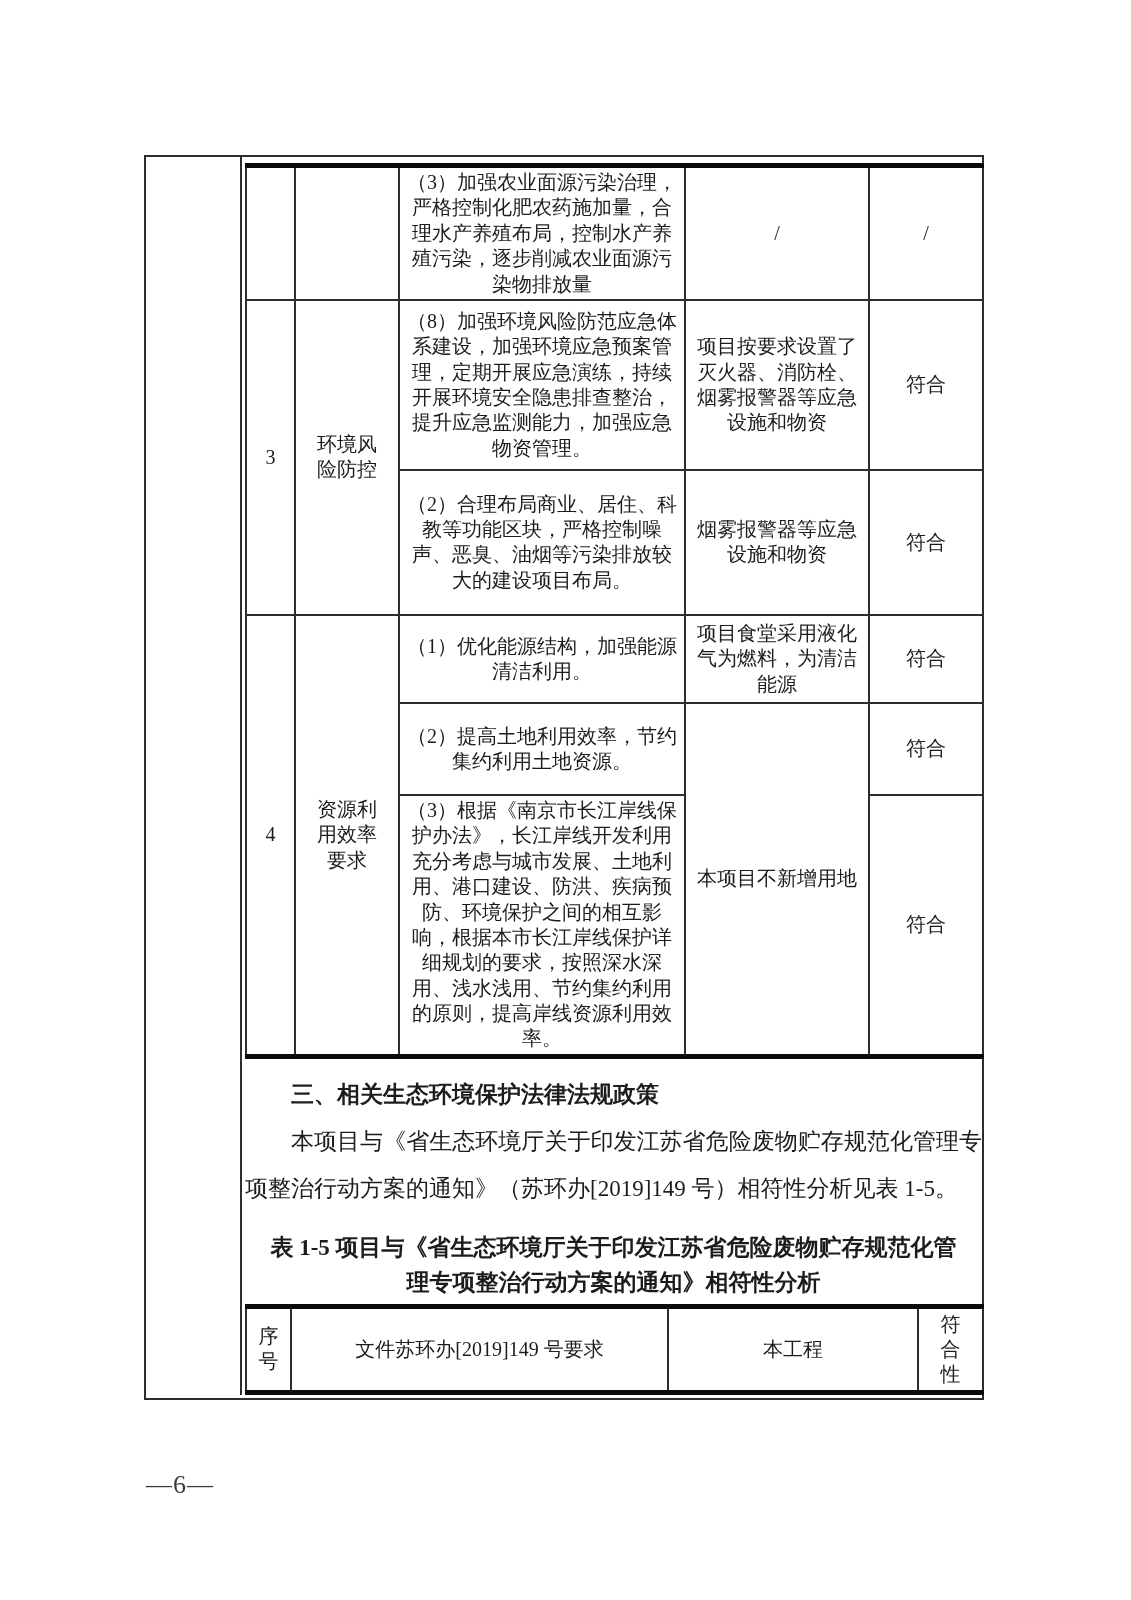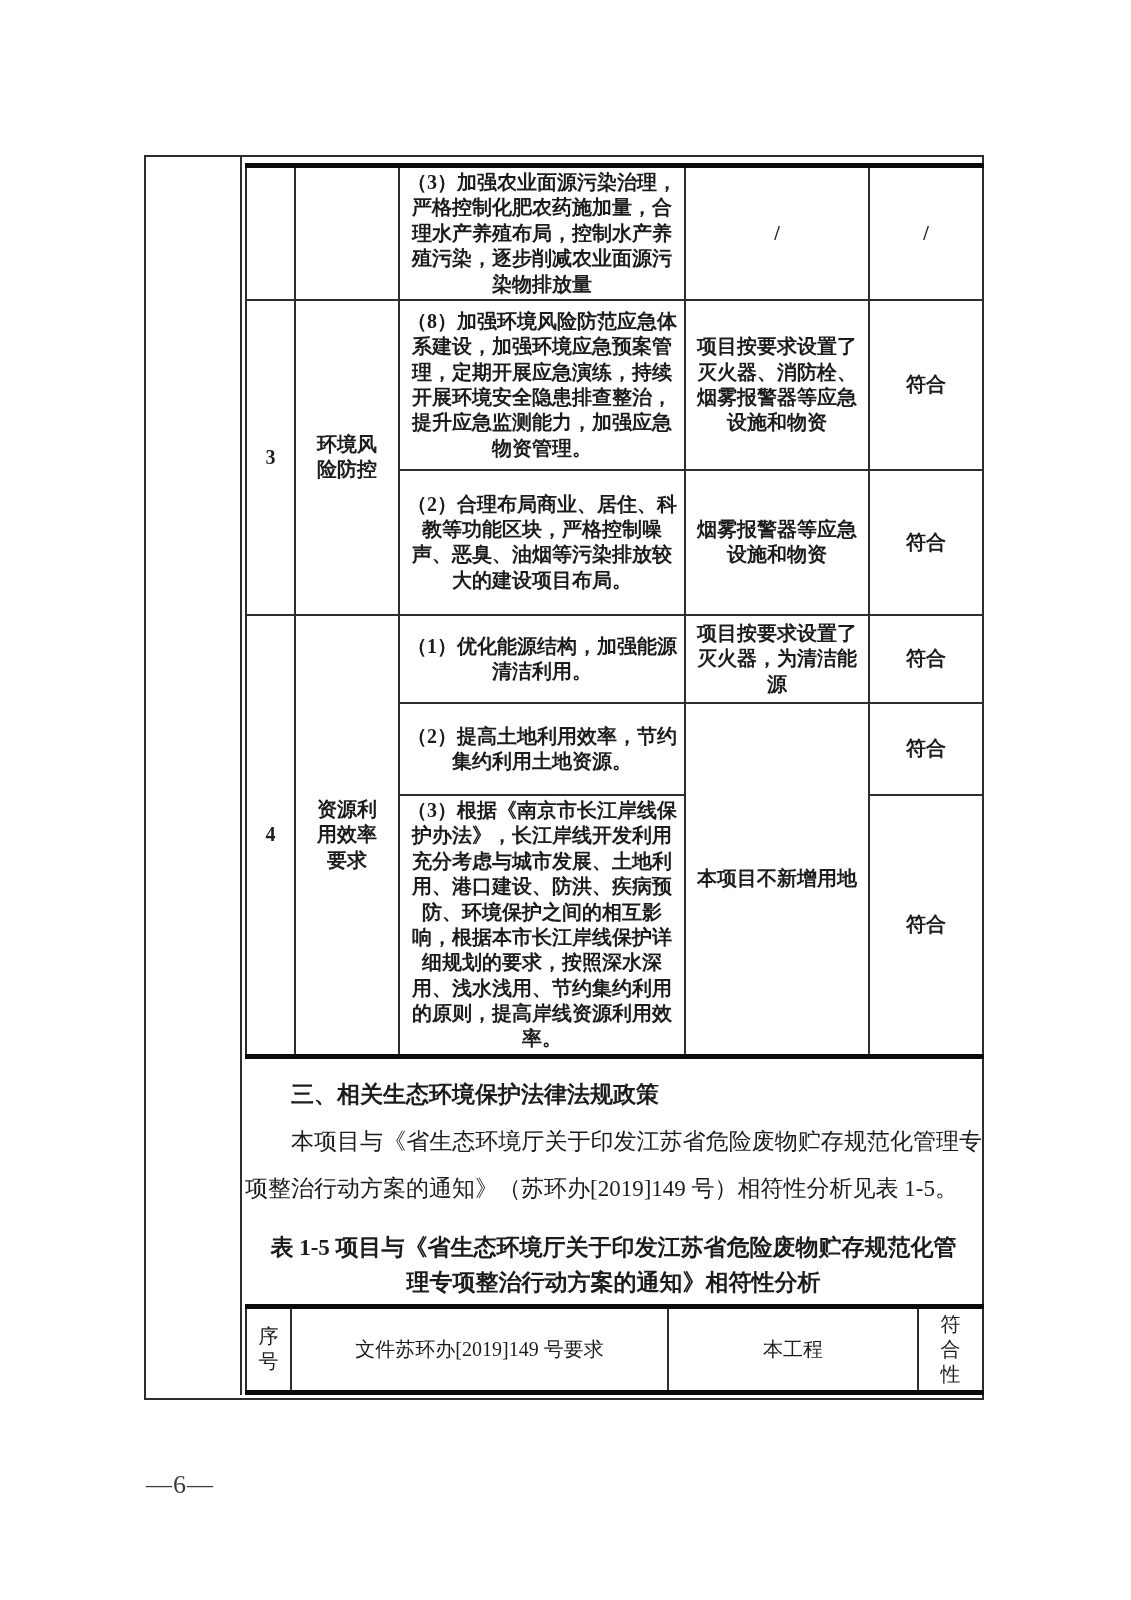--- a/index.html
+++ b/index.html
@@ -43,21 +43,20 @@
     border-bottom: 5px solid #0a0a0a;
     font-size: 20px;
     line-height: 1.27;
   }
   .main-table td {
     border: 2px solid #2d2d2d;
     text-align: center;
     vertical-align: middle;
     padding: 2px 3px;
     overflow: hidden;
-    font-weight: bold;
   }
   .col-seq  { width: 49px; }
   .col-cat  { width: 104px; }
   .col-req  { width: 286px; }
   .col-proj { width: 184px; }
   .col-comp { width: 114px; }
   .r1 td { height: 118px; }
   .r2 td { height: 164px; }
   .r3 td { height: 139px; }
   .r4 td { height: 82px; }
@@ -168,21 +167,21 @@
             <td>（2）合理布局商业、居住、科教等功能区块，严格控制噪声、恶臭、油烟等污染排放较大的建设项目布局。</td>
             <td>烟雾报警器等应急设施和物资</td>
             <td>符合</td>
           </tr>
           <tr class="r4">
             <td rowspan="3">4</td>
             <td rowspan="3" class="pre">资源利
 用效率
 要求</td>
             <td>（1）优化能源结构，加强能源清洁利用。</td>
-            <td>项目按要求设置了灭火器，为清洁能源</td>
+            <td>项目食堂采用液化气为燃料，为清洁能源</td>
             <td>符合</td>
           </tr>
           <tr class="r5">
             <td>（2）提高土地利用效率，节约集约利用土地资源。</td>
             <td rowspan="2">本项目不新增用地</td>
             <td>符合</td>
           </tr>
           <tr class="r6">
             <td>（3）根据《南京市长江岸线保护办法》，长江岸线开发利用充分考虑与城市发展、土地利用、港口建设、防洪、疾病预防、环境保护之间的相互影响，根据本市长江岸线保护详细规划的要求，按照深水深用、浅水浅用、节约集约利用的原则，提高岸线资源利用效率。</td>
             <td>符合</td>

